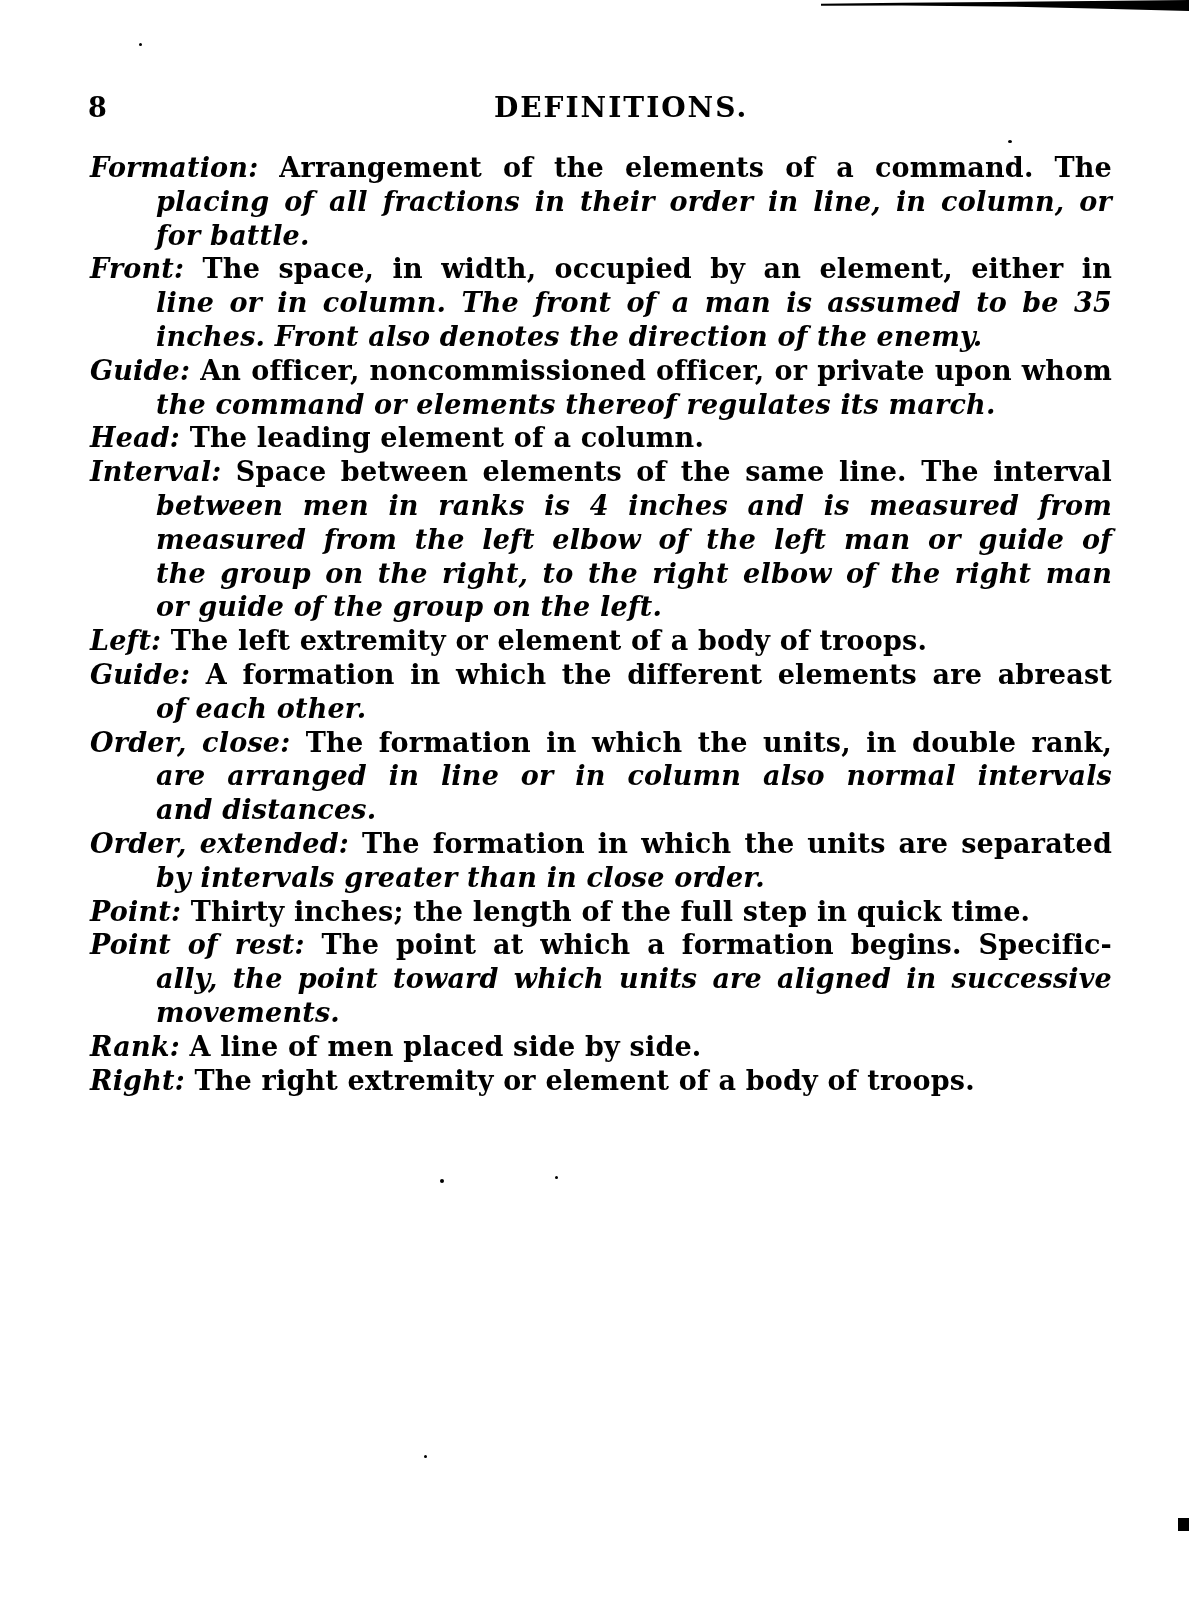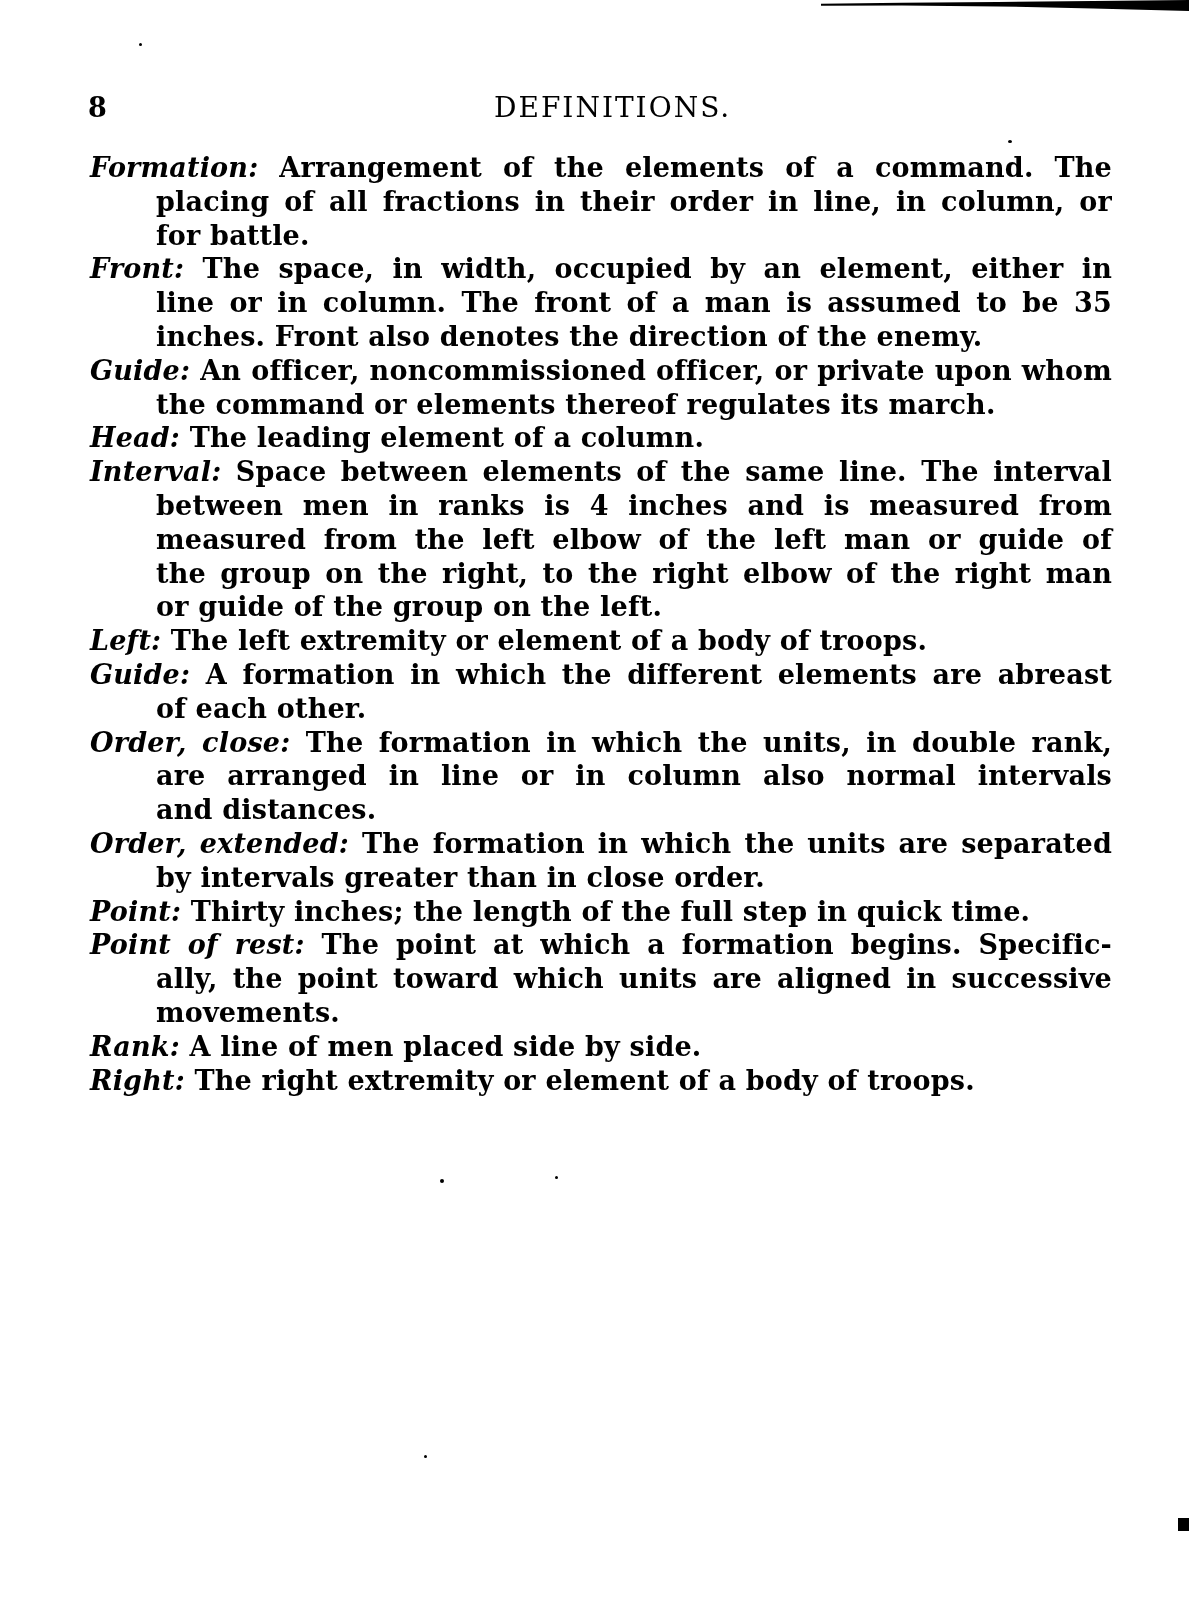--- a/index.html
+++ b/index.html
@@ -10,35 +10,35 @@
     color: #000;
     font-family: "DejaVu Serif", serif;
     overflow: hidden;
   }
   .page-num {
     position: absolute; top: 92px; left: 88px;
     font-size: 27px; font-weight: 700;
   }
   .page-title {
     position: absolute; top: 91px; left: 494px;
-    font-size: 28px; font-weight: 400; letter-spacing: 2px;
+    font-size: 28px; font-weight: 700; letter-spacing: 2px;
     white-space: nowrap;
   }
   .doc-body {
     position: absolute; top: 151px; left: 90px; width: 1022px;
     font-size: 27px; line-height: 33.8px; font-weight: 700;
     letter-spacing: 0.2px;
   }
   .line {
     text-align: justify;
     text-align-last: justify;
     white-space: normal;
   }
   .line.last { text-align-last: left; }
-  .line.cont { padding-left: 66px; }
+  .line.cont { padding-left: 66px; font-style: italic; }
   .term { font-style: italic; }
   
   .artifact-top {
     position: absolute; top: 0; right: 0;
     width: 368px; height: 11px; background: #000;
     clip-path: polygon(0 34%, 22% 26%, 48% 18%, 74% 8%, 100% 0,
                        100% 100%, 74% 78%, 48% 58%, 22% 50%, 0 52%);
   }
   .speck { position: absolute; background: #000; border-radius: 50%; }
   .edge-mark { position: absolute; background: #000; }

